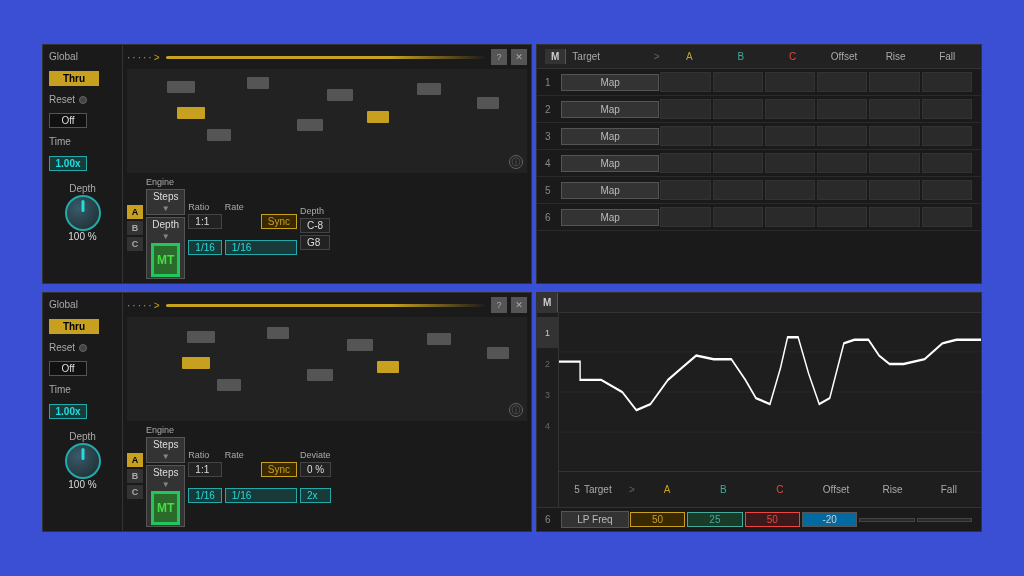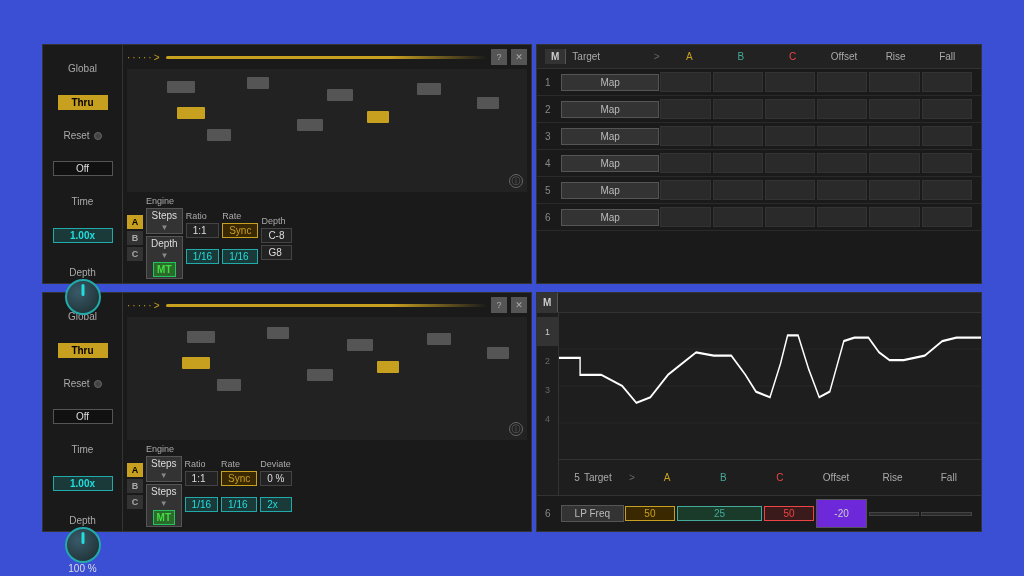--- a/index.html
+++ b/index.html
@@ -30,26 +30,25 @@
       background: #1a1a1a;
       border: 1px solid #333;
       width: 490px;
       height: 240px;
       display: flex;
       flex-direction: row;
     }
     .global-col {
       width: 80px;
       min-width: 80px;
-      padding: 18px 6px;
-      display: flex;
-      flex-direction: column;
-      gap: 20px;
+      padding: 6px 6px;
+      display: flex;
+      flex-direction: column;
+      gap: 8px;
       border-right: 1px solid #333;
-      align-items: center;
     }
     .global-label {
       font-size: 10px;
       color: #aaa;
       margin-bottom: 1px;
     }
     .btn-thru {
       background: #c8a020;
       color: #000;
       border: none;
@@ -73,21 +72,21 @@
       background: #444;
       border: 1px solid #666;
     }
     .value-box {
       background: #111;
       border: 1px solid #555;
       padding: 1px 4px;
       font-size: 10px;
       color: #ddd;
       text-align: center;
-      width: 60px;
+      width: 38px;
     }
     .value-box-cyan {
       background: #1a3a3a;
       border: 1px solid #2aa;
       color: #2dd;
       font-weight: bold;
     }
     .knob-container {
       display: flex;
       flex-direction: column;
@@ -251,36 +250,37 @@
       padding: 1px 6px;
       font-size: 10px;
       margin-top: 9px;
     }
     .val-orange {
       background: #3a2800;
       border: 1px solid #c8a020;
       color: #c8a020;
       padding: 1px 6px;
       font-size: 10px;
+      margin-left: 36px;
     }
     .val-plain {
       background: #222;
       border: 1px solid #444;
       color: #ddd;
       padding: 1px 6px;
       font-size: 10px;
     }
     
     .mt-badge {
       background: #2a6a2a;
       color: #4d4;
-      font-size: 10px;
+      font-size: 12px;
       font-weight: bold;
-      padding: 1px 3px;
-      border: 1px solid #22c55e;
+      padding: 7px 3px;
+      border: 3px solid #22c55e;
     }
     
     .right-panel {
       background: #1a1a1a;
       border: 1px solid #333;
       flex: 1;
       height: 240px;
       display: flex;
       flex-direction: column;
     }
@@ -418,23 +418,23 @@
       left: 22px;
       right: 0;
       height: 36px;
       border-top: 1px solid #333;
       display: flex;
       align-items: center;
       padding: 0 4px;
       gap: 0;
     }
     .chart-val-a { background: #3a2800; border: 1px solid #c8a020; color: #c8a020; font-size: 10px; padding: 1px 4px; text-align: center; flex: 1; margin: 0 1px; }
-    .chart-val-b { background: #1a3a2a; border: 1px solid #4a9; color: #4a9; font-size: 10px; padding: 1px 21px; text-align: center; flex: 1; margin: 0 1px; }
+    .chart-val-b { background: #1a3a2a; border: 1px solid #4a9; color: #4a9; font-size: 10px; padding: 1px 4px; text-align: center; flex: 1; margin: 0 1px; }
     .chart-val-c { background: #3a1a1a; border: 1px solid #e44; color: #e44; font-size: 10px; padding: 1px 4px; text-align: center; flex: 1; margin: 0 1px; }
-    .chart-val-offset { background: #6d28d9; border: 1px solid #555; color: #ccc; font-size: 10px; padding: 8px 4px; text-align: center; flex: 1; margin: 0 1px; }
+    .chart-val-offset { background: #0369a1; border: 1px solid #555; color: #ccc; font-size: 10px; padding: 1px 4px; text-align: center; flex: 1; margin: 0 1px; }
     .chart-val-gray { background: #2a2a2a; border: 1px solid #444; color: #888; font-size: 10px; padding: 1px 4px; text-align: center; flex: 1; margin: 0 1px; }
   </style>
 </head>
 <body>
 
 <div class="main-container">
 
   <div class="row">
 
     <div class="left-panel">

